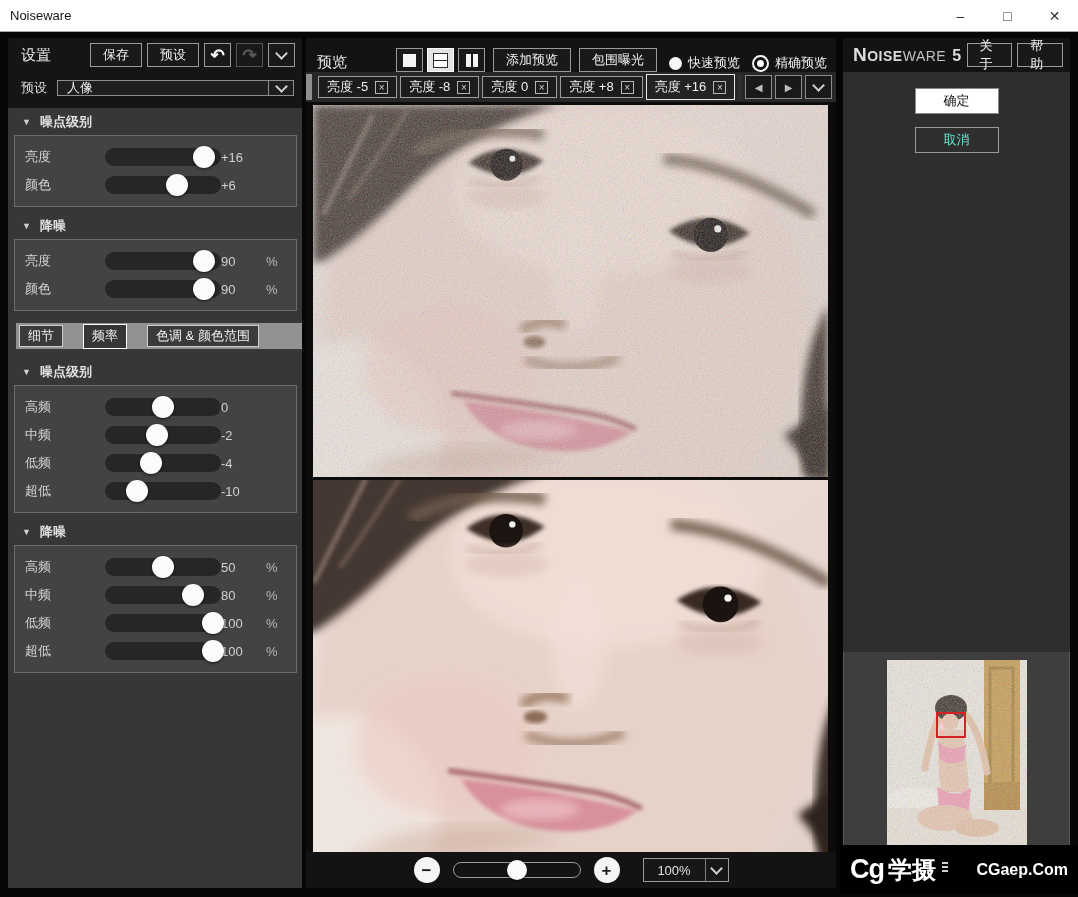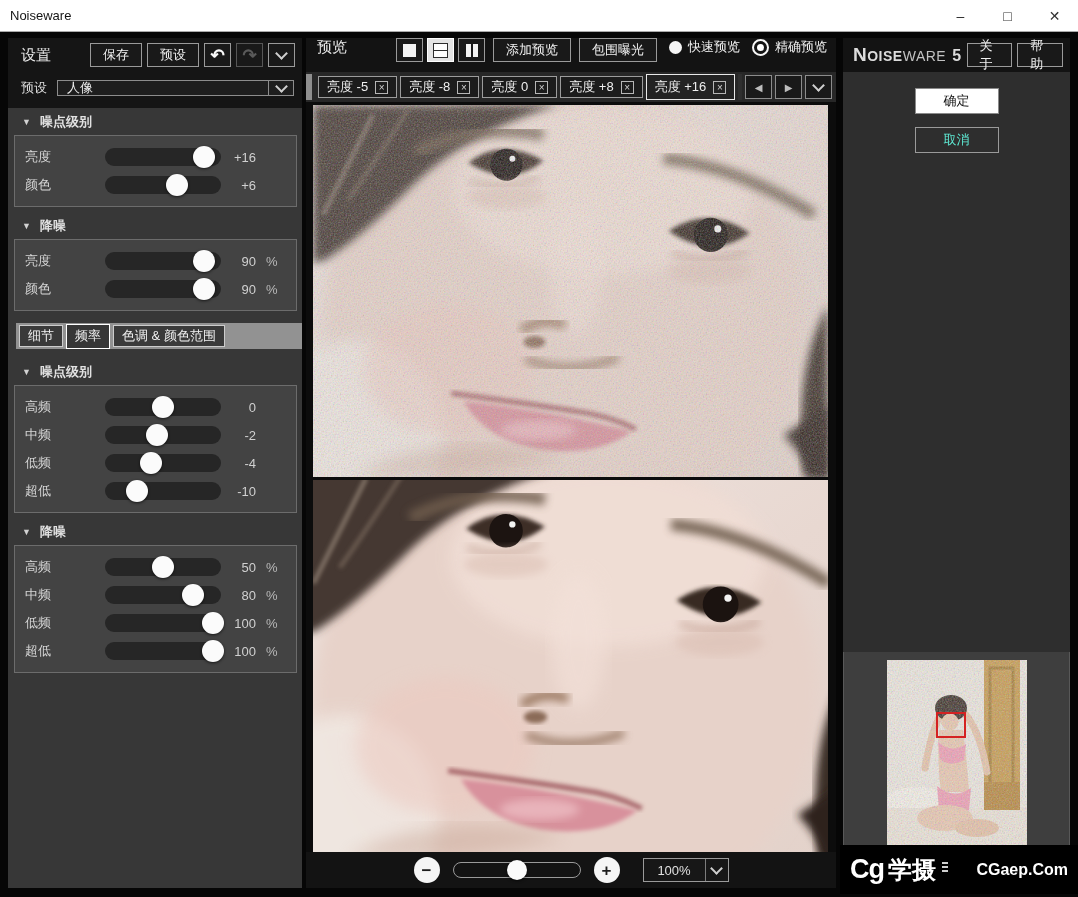--- a/index.html
+++ b/index.html
@@ -37,31 +37,31 @@
                align-items:center;justify-content:center;box-sizing:border-box;}
   .section-hdr{height:27px;display:flex;align-items:center;gap:9px;padding-left:14px;
                color:#e2e2e2;font-size:13px;font-weight:bold;}
   .tri{font-size:9px;color:#d2d2d2;}
   .group{margin:0 5px 5px 6px;background:#434343;border:1px solid #6c6c6c;padding:7px 10px;}
   .srow{height:28px;display:flex;align-items:center;}
   .s-label{width:80px;font-size:13px;color:#d6d6d6;}
   .track{position:relative;width:116px;height:18px;background:#262626;border-radius:9px;}
   .thumb{position:absolute;top:50%;width:22px;height:22px;border-radius:50%;background:#fbfbfb;
          box-shadow:0 1px 3px rgba(0,0,0,.65);transform:translate(-50%,-50%);}
-  .s-val{flex:1;text-align:right;font-size:13px;color:#d0d0d0;padding-right:2px;}
+  .s-val{flex:1;font-size:13px;color:#d0d0d0;padding-right:2px;}
   .s-unit{width:20px;font-size:13px;color:#b8b8b8;padding-left:8px;}
   .tabbar{height:26px;background:#929292;margin:7px 0 9px 8px;display:flex;align-items:center;
-          padding-left:3px;gap:3px;}
+          padding-left:3px;gap:20px;}
   .ltab{height:22px;background:#3a3a3a;border:1px solid #cccccc;color:#f1f1f1;font-size:13px;
         display:flex;align-items:center;padding:0 8px;box-sizing:border-box;}
   .ltab.active{height:25px;border-color:#ffffff;background:#363636;}
   
   .center-panel{position:absolute;left:306px;top:6px;width:530px;height:850px;background:#0c0c0c;
                 display:flex;flex-direction:column;}
-  .preview-toolbar{height:34px;background:#131313;display:flex;align-items:flex-start;gap:8px;
+  .preview-toolbar{height:34px;background:#131313;display:flex;align-items:flex-end;gap:8px;
                    padding:0 9px 0 11px;}
   .viewbtns{display:flex;gap:4px;}
   .vbtn{width:27px;height:24px;background:#191919;border:1px solid #9a9a9a;display:flex;
         align-items:center;justify-content:center;box-sizing:border-box;}
   .vbtn.active{background:#e3e3e3;border-color:#fff;}
   .vi-single{width:13px;height:13px;background:#f3f3f3;}
   .vi-hsplit{width:15px;height:15px;background:#fdfdfd;border:1px solid #2c2c2c;box-sizing:border-box;position:relative;}
   .vi-hsplit::after{content:'';position:absolute;left:0;right:0;top:6px;height:1px;background:#2c2c2c;}
   .vi-vsplit{display:flex;gap:2px;}
   .vi-vsplit span{width:5px;height:13px;background:#f3f3f3;display:block;}

